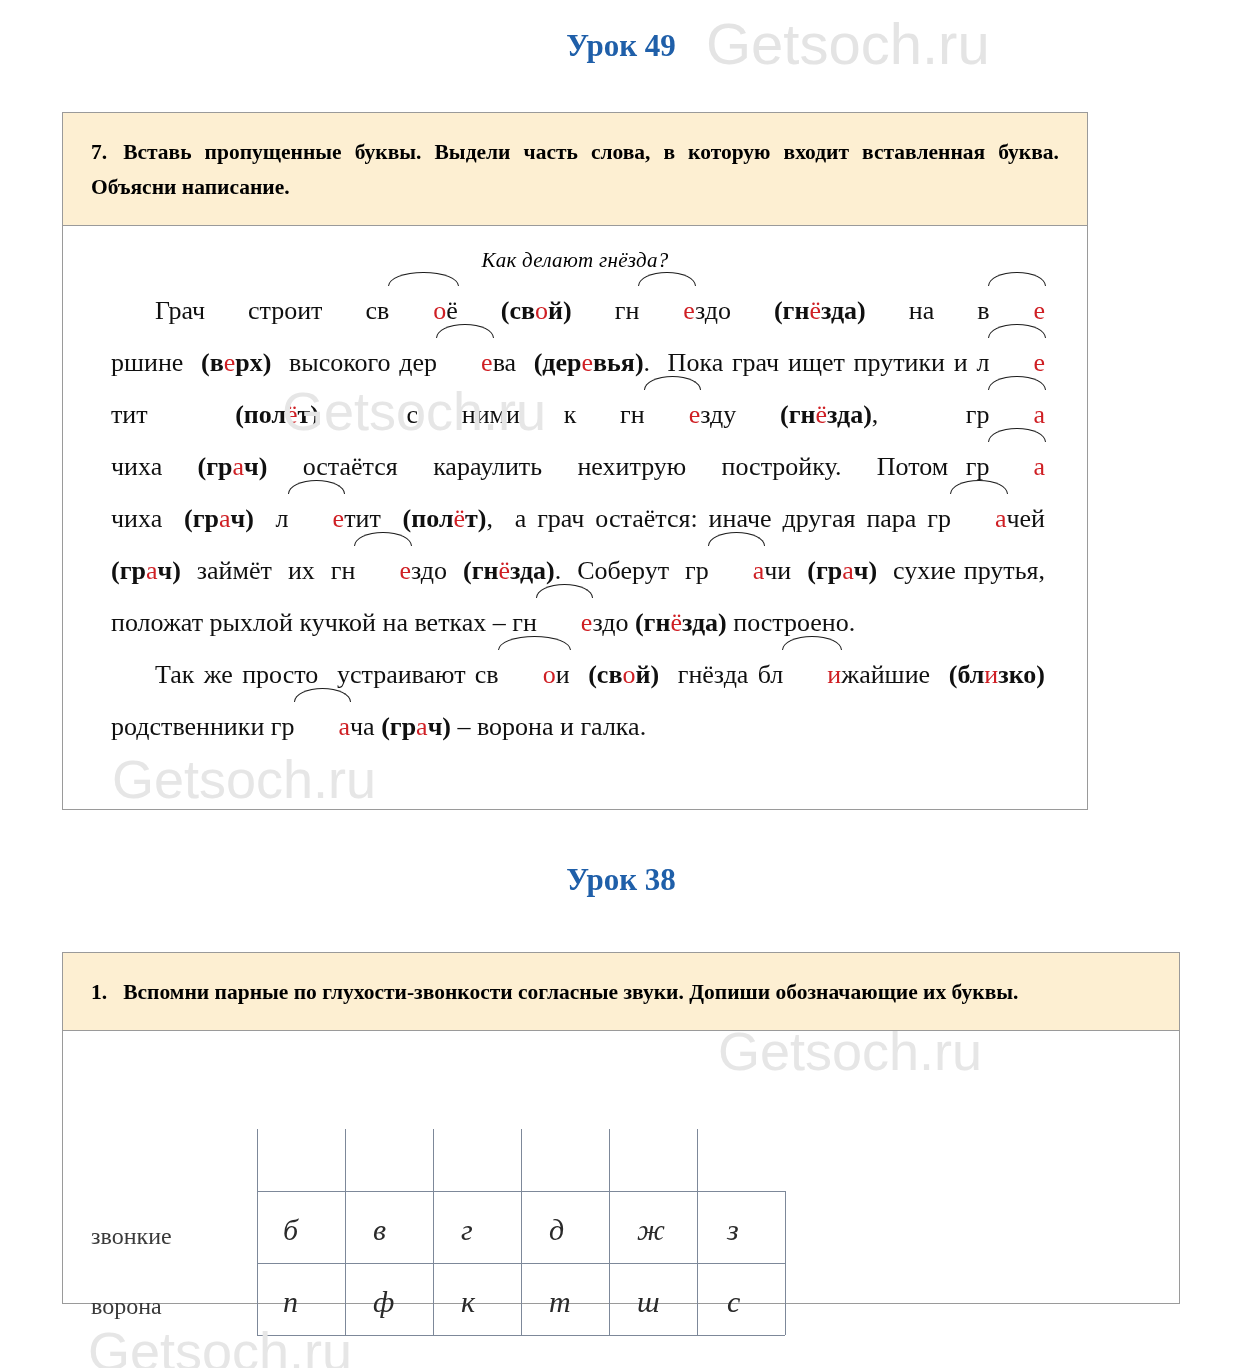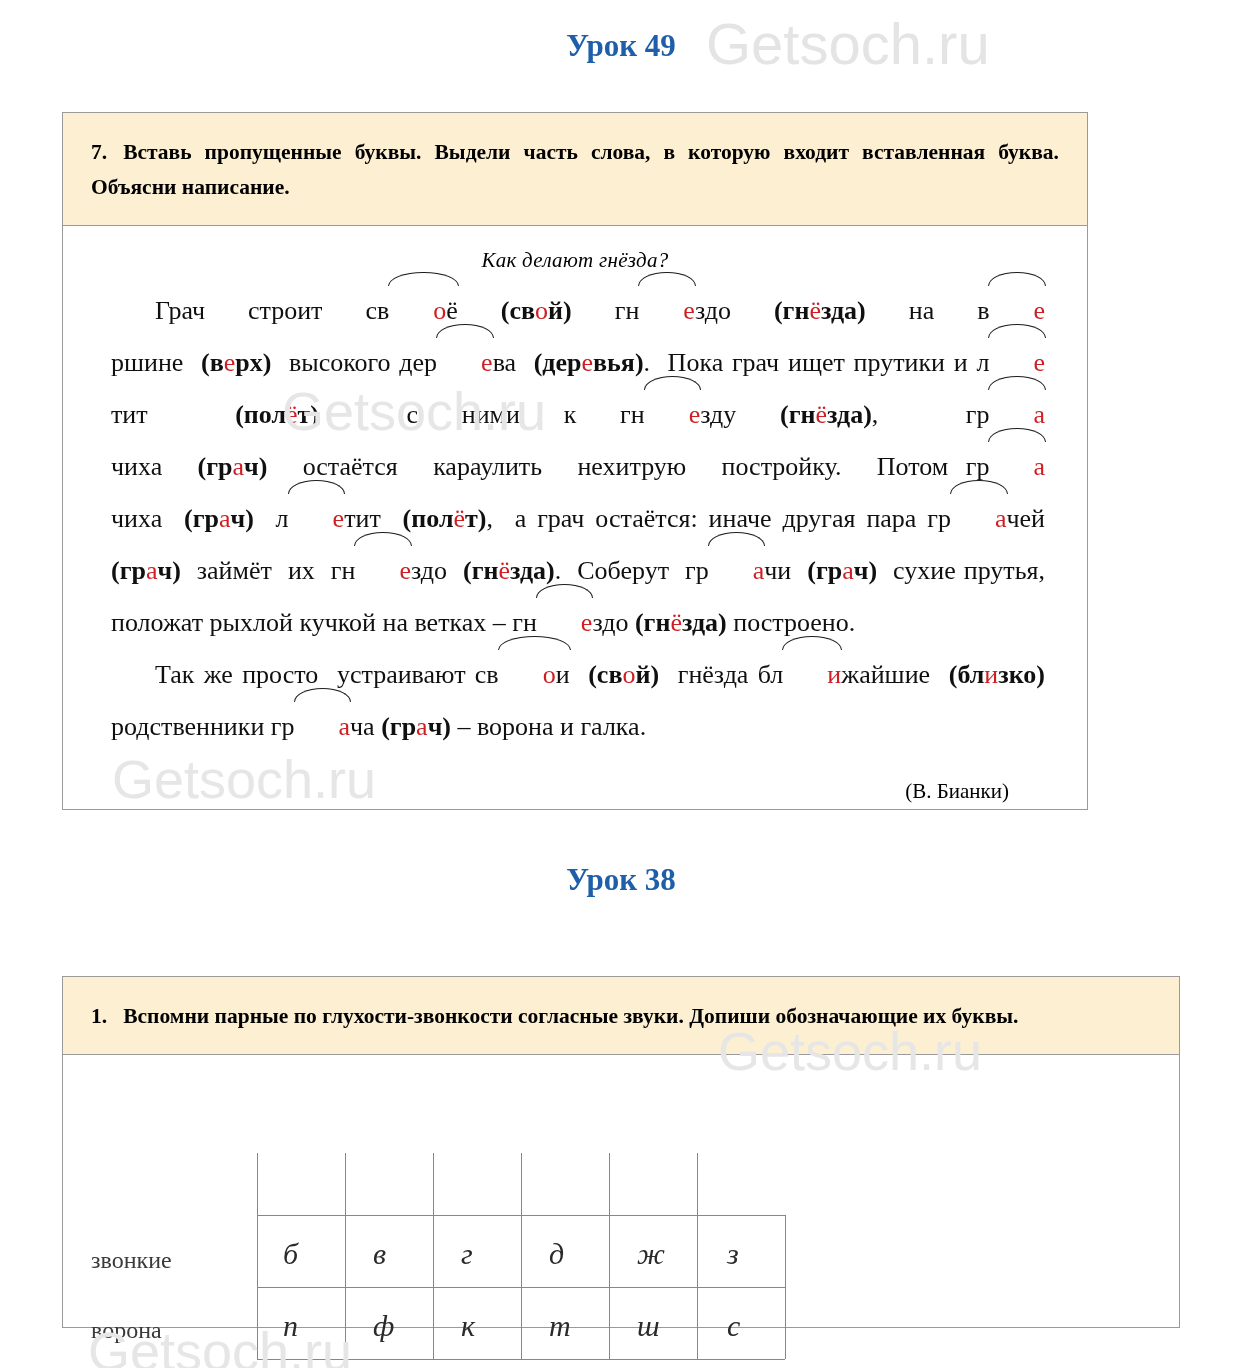--- a/index.html
+++ b/index.html
@@ -47,21 +47,21 @@
 
   
   .task-box {
     position: absolute;
     border: 1px solid #9a9a9a;
     box-sizing: border-box;
     background: #ffffff;
     z-index: 2;
   }
   #task-7-box { left: 62px; top: 112px;  width: 1026px; height: 698px; }
-  #task-1-box { left: 62px; top: 976px;  width: 1118px; height: 352px; }
+  #task-1-box { left: 62px; top: 952px;  width: 1118px; height: 352px; }
 
   .task-prompt {
     background: #fdefd2;
     border-bottom: 1px solid #9a9a9a;
     padding: 22px 28px 20px 28px;
     font-weight: bold;
     font-size: 21.5px;
     line-height: 1.62;
     text-align: justify;
     text-align-last: left;
@@ -184,21 +184,20 @@
         гр<span class="arc"><span class="ins">а</span></span>чиха&nbsp;&nbsp;<b>(гр<span class="ins">а</span>ч)</b>&nbsp;&nbsp;л<span class="arc"><span class="ins">е</span></span>тит&nbsp;&nbsp;<b>(пол<span class="ins">ё</span>т)</b>,&nbsp;&nbsp;а&nbsp;грач&nbsp;остаётся:&nbsp;иначе&nbsp;другая&nbsp;пара&nbsp;гр<span class="arc"><span class="ins">а</span></span>чей
         <b>(гр<span class="ins">а</span>ч)</b>&nbsp;&nbsp;займёт&nbsp;&nbsp;их&nbsp;&nbsp;гн<span class="arc"><span class="ins">е</span></span>здо&nbsp;&nbsp;<b>(гн<span class="ins">ё</span>зда)</b>.&nbsp;&nbsp;Соберут&nbsp;&nbsp;гр<span class="arc"><span class="ins">а</span></span>чи&nbsp;&nbsp;<b>(гр<span class="ins">а</span>ч)</b>&nbsp;&nbsp;сухие&nbsp;прутья,
         положат&nbsp;рыхлой&nbsp;кучкой&nbsp;на&nbsp;ветках&nbsp;–&nbsp;гн<span class="arc"><span class="ins">е</span></span>здо&nbsp;<b>(гн<span class="ins">ё</span>зда)</b>&nbsp;построено.
       </p>
       <p class="indent">
         Так&nbsp;же&nbsp;просто&nbsp;&nbsp;устраивают&nbsp;св<span class="arc"><span class="ins">о</span>и</span>&nbsp;&nbsp;<b>(св<span class="ins">о</span>й)</b>&nbsp;&nbsp;гнёзда&nbsp;бл<span class="arc"><span class="ins">и</span></span>жайшие&nbsp;&nbsp;<b>(бл<span class="ins">и</span>зко)</b>
         родственники&nbsp;гр<span class="arc"><span class="ins">а</span></span>ча&nbsp;<b>(гр<span class="ins">а</span>ч)</b>&nbsp;–&nbsp;ворона&nbsp;и&nbsp;галка.
       </p>
     </div>
 
-    <div class="sign">(В. Бианки)</div>
   </div>
 </div>
 
 <div id="lesson-38-title" class="lesson-title">Урок 38</div>
 
 <div id="task-1-box" class="task-box">
   <div class="task-prompt">
     <span class="num">1.</span><span>Вспомни парные по глухости-звонкости согласные звуки. Допиши обозначающие их буквы.</span>
   </div>
 

